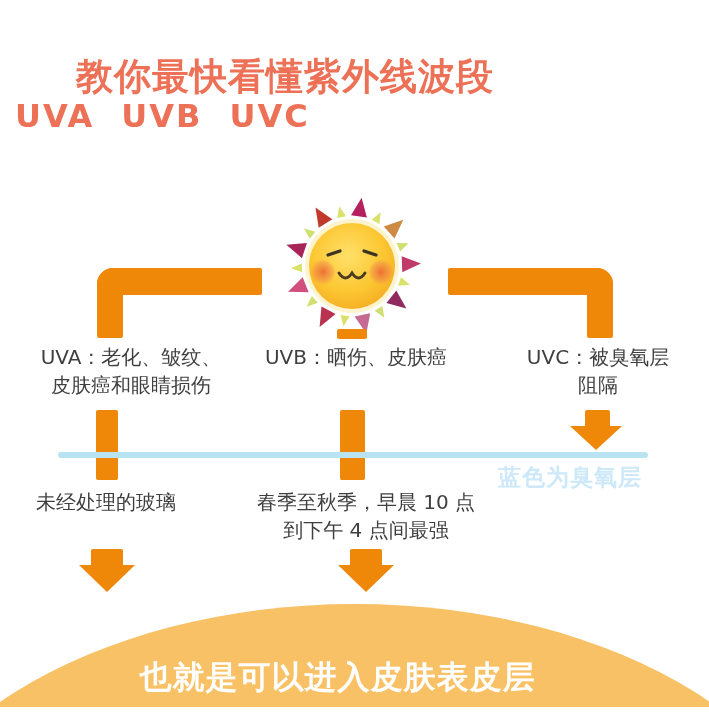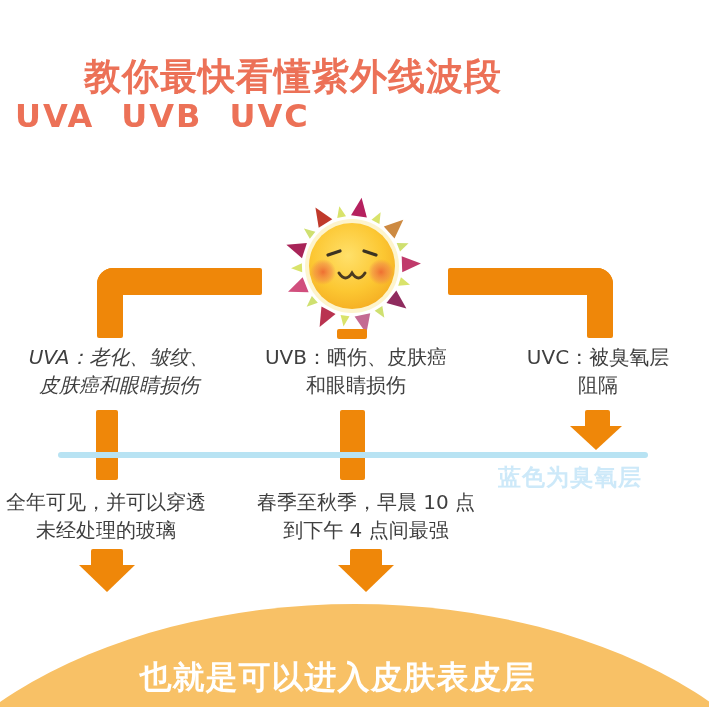--- a/index.html
+++ b/index.html
@@ -3,21 +3,21 @@
 <meta charset="utf-8">
 <style>
   html,body{margin:0;padding:0;background:#ffffff;}
   #stage{
     position:relative;width:709px;height:716px;background:#ffffff;overflow:hidden;
     font-family:"DejaVu Sans",sans-serif;
   }
   .abs{position:absolute;}
   
   .title{
-    left:84px;top:52px;font-size:37px;font-weight:900;color:#ec7157;
+    left:76px;top:52px;font-size:37px;font-weight:900;color:#ec7157;
     letter-spacing:1px;white-space:nowrap;
   }
   .bands{
     left:15px;top:97px;display:flex;gap:27px;color:#ec7157;
     font-size:32px;font-weight:900;letter-spacing:2px;
   }
   
   .bar{background:#ef8709;border-radius:2px;}
   .elbow-h-left{left:97px;top:268px;width:165px;height:27px;border-top-left-radius:16px;}
   .elbow-v-left{left:97px;top:268px;width:26px;height:70px;border-top-left-radius:16px;}
@@ -29,21 +29,21 @@
   .stem{background:#ef8709;border-radius:2px;}
   .stem-uvc{left:585px;top:410px;width:25px;height:18px;}
   .head{width:0;height:0;border-left:28px solid transparent;border-right:28px solid transparent;border-top:27px solid #ef8709;}
   .head-uvc{left:570px;top:426px;border-left-width:26px;border-right-width:26px;border-top-width:24px;}
   .stem-uva{left:91px;top:549px;width:32px;height:18px;}
   .head-uva{left:79px;top:565px;}
   .stem-uvb{left:350px;top:549px;width:32px;height:18px;}
   .head-uvb{left:338px;top:565px;}
   
   .desc,.note{color:#3f3f3f;font-size:20px;line-height:28px;text-align:center;}
-  .desc-uva{left:0px;top:343px;width:238px;font-style:italic;}
+  .desc-uva{left:12px;top:343px;width:238px;}
   .desc-uvb{left:236px;top:343px;width:240px;}
   .desc-uvc{left:478px;top:343px;width:240px;}
   .note-uva{left:0px;top:488px;width:212px;}
   .note-uvb{left:253px;top:488px;width:226px;}
   
   .ozone-line{left:58px;top:452px;width:590px;height:6px;background:#b8e3f3;border-radius:3px;}
   .ozone-label{left:498px;top:462px;font-size:23px;font-weight:bold;color:#cde9f9;letter-spacing:1px;white-space:nowrap;}
   
   .dome{left:-125px;top:604px;width:960px;height:600px;border-radius:50%;background:#f8c166;}
   .dome-strip{left:0;top:707px;width:709px;height:9px;background:#ffffff;}
@@ -112,37 +112,35 @@
   <div class="abs bar elbow-h-right"></div>
   <div class="abs bar elbow-v-right"></div>
   <div class="abs bar stub-mid"></div>
 
   <div class="abs desc desc-uva">
     <div>UVA：老化、皱纹、</div>
     <div>皮肤癌和眼睛损伤</div>
   </div>
   <div class="abs desc desc-uvb">
     <div>UVB：晒伤、皮肤癌</div>
-    <div>和眼睛损伤</div>
   </div>
   <div class="abs desc desc-uvc">
     <div>UVC：被臭氧层</div>
     <div>阻隔</div>
   </div>
 
   <div class="abs bar midbar-left"></div>
   <div class="abs bar midbar-mid"></div>
   <div class="abs stem stem-uvc"></div>
   <div class="abs head head-uvc"></div>
 
   <div class="abs ozone-line"></div>
   <div class="abs ozone-label">蓝色为臭氧层</div>
 
   <div class="abs note note-uva">
-    <div>全年可见，并可以穿透</div>
     <div>未经处理的玻璃</div>
   </div>
   <div class="abs note note-uvb">
     <div>春季至秋季，早晨 10 点</div>
     <div>到下午 4 点间最强</div>
   </div>
 
   <div class="abs stem stem-uva"></div>
   <div class="abs head head-uva"></div>
   <div class="abs stem stem-uvb"></div>

